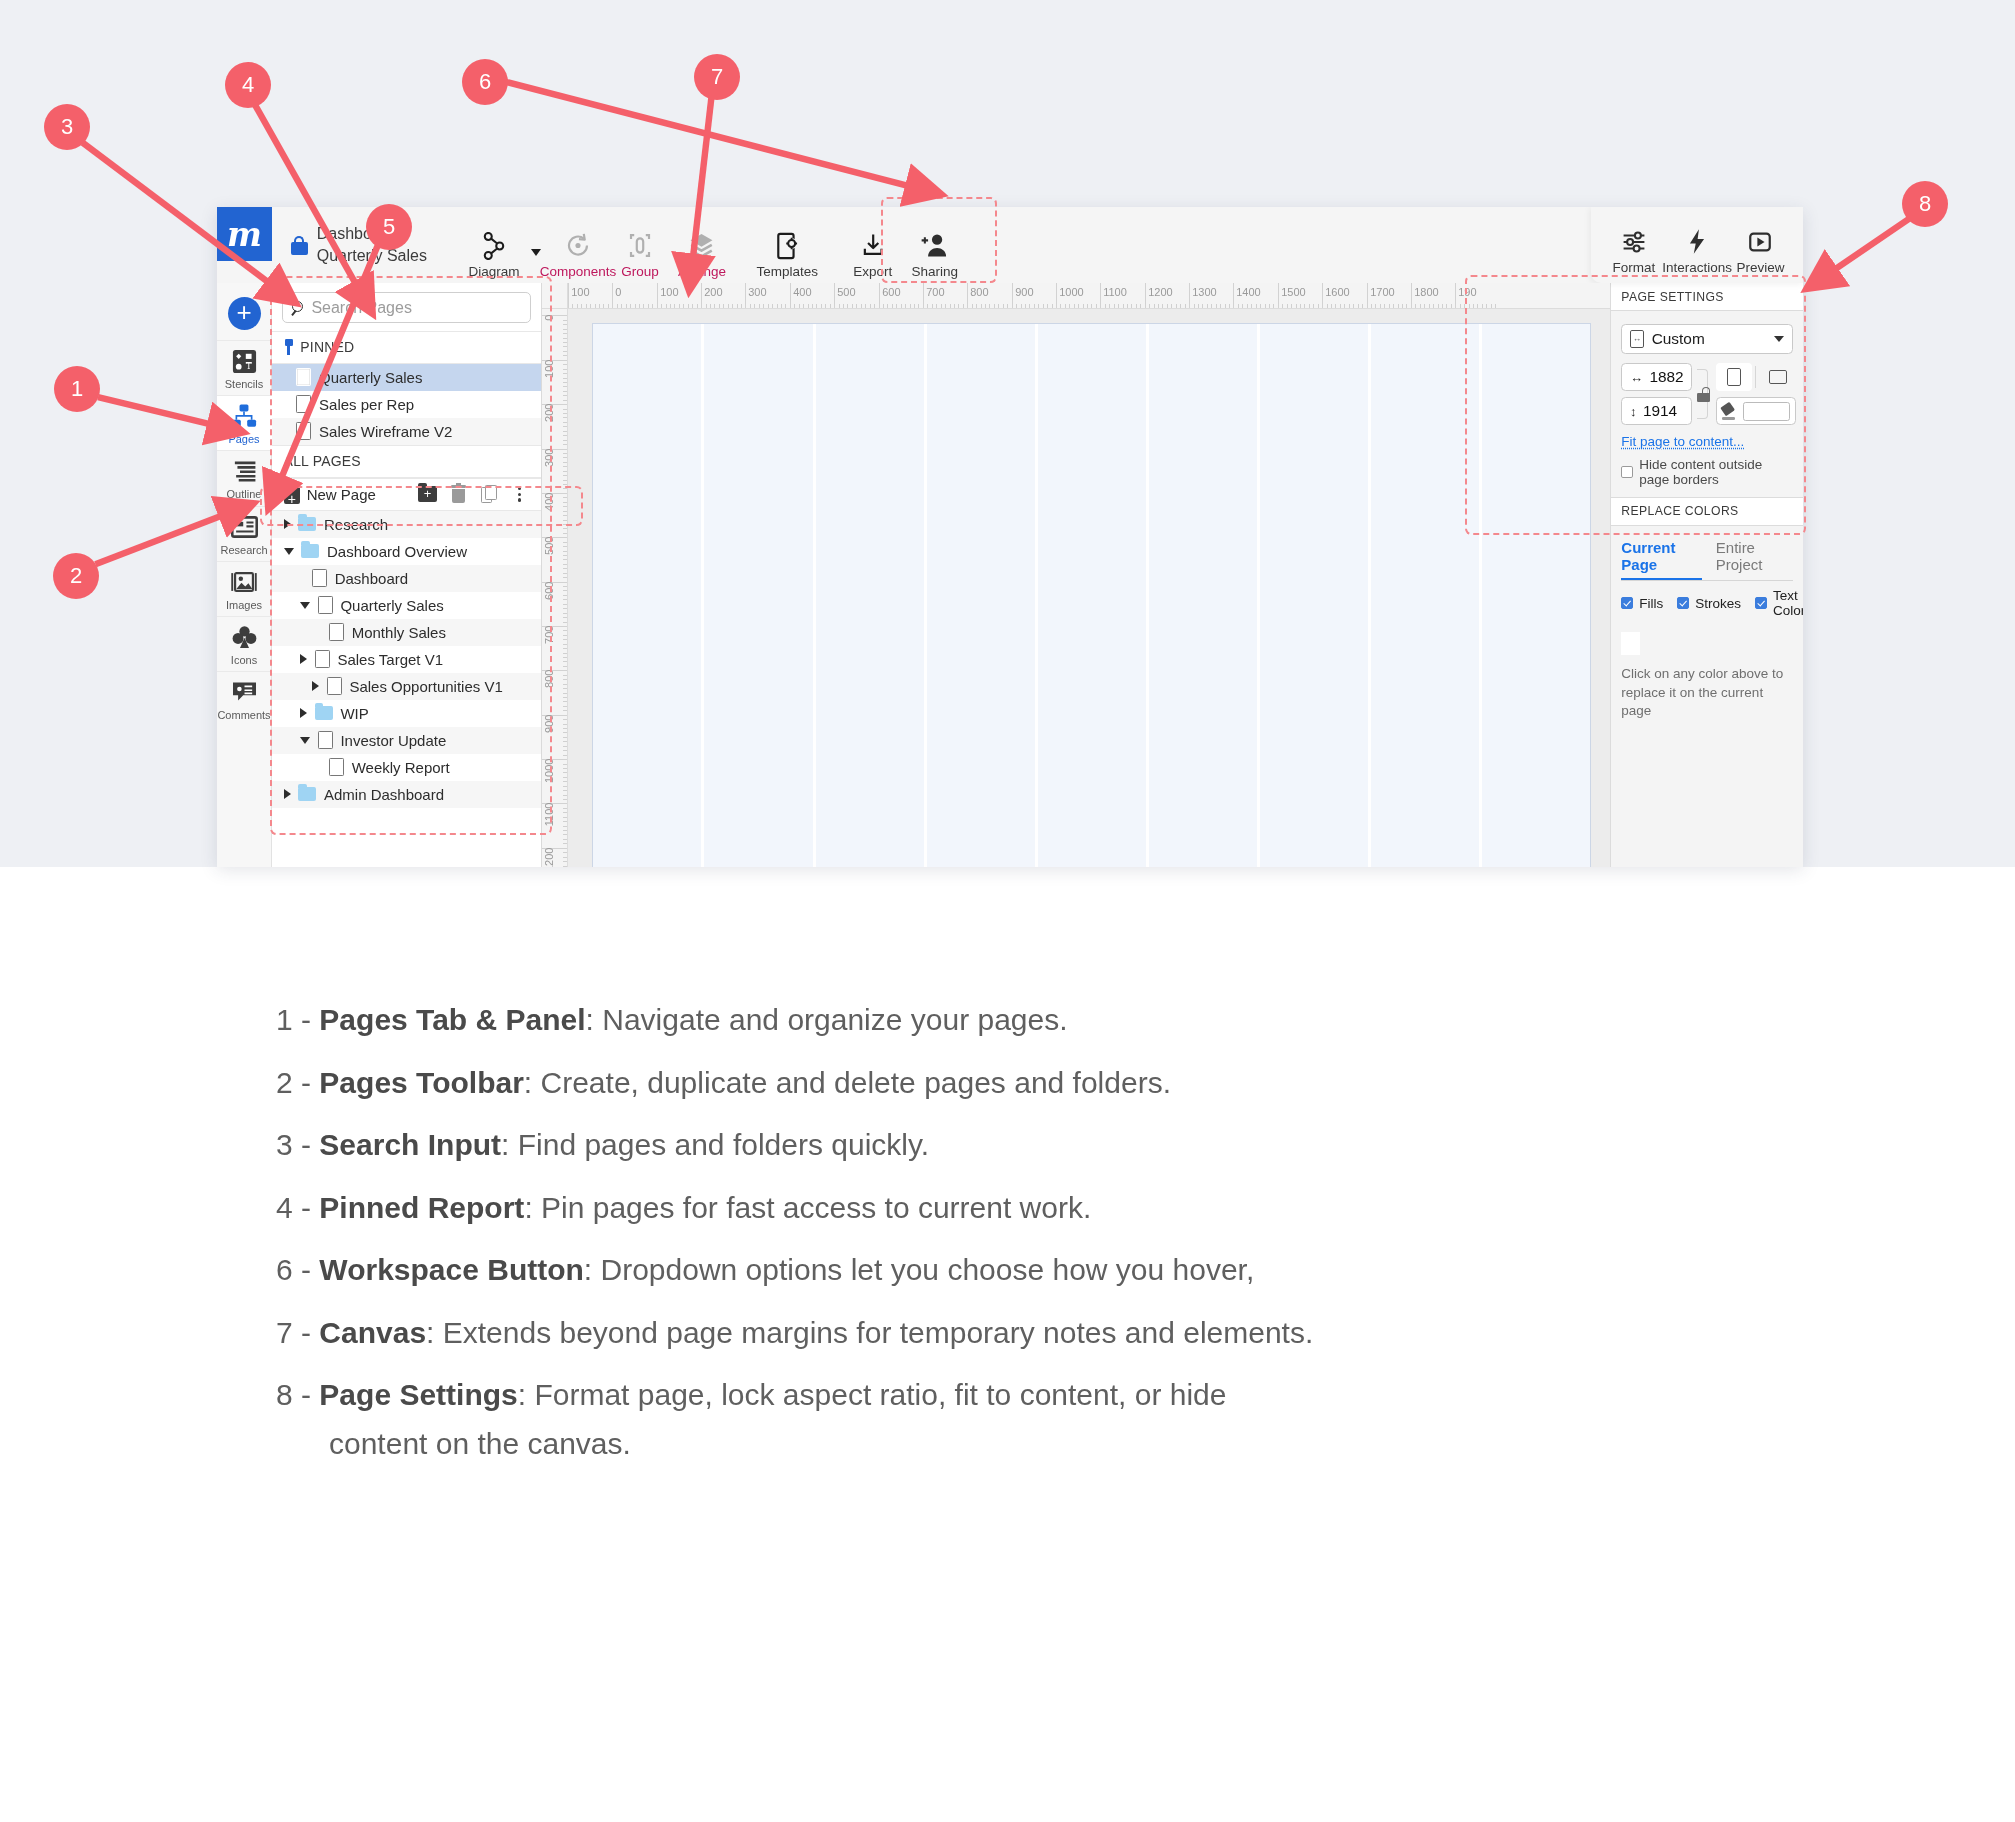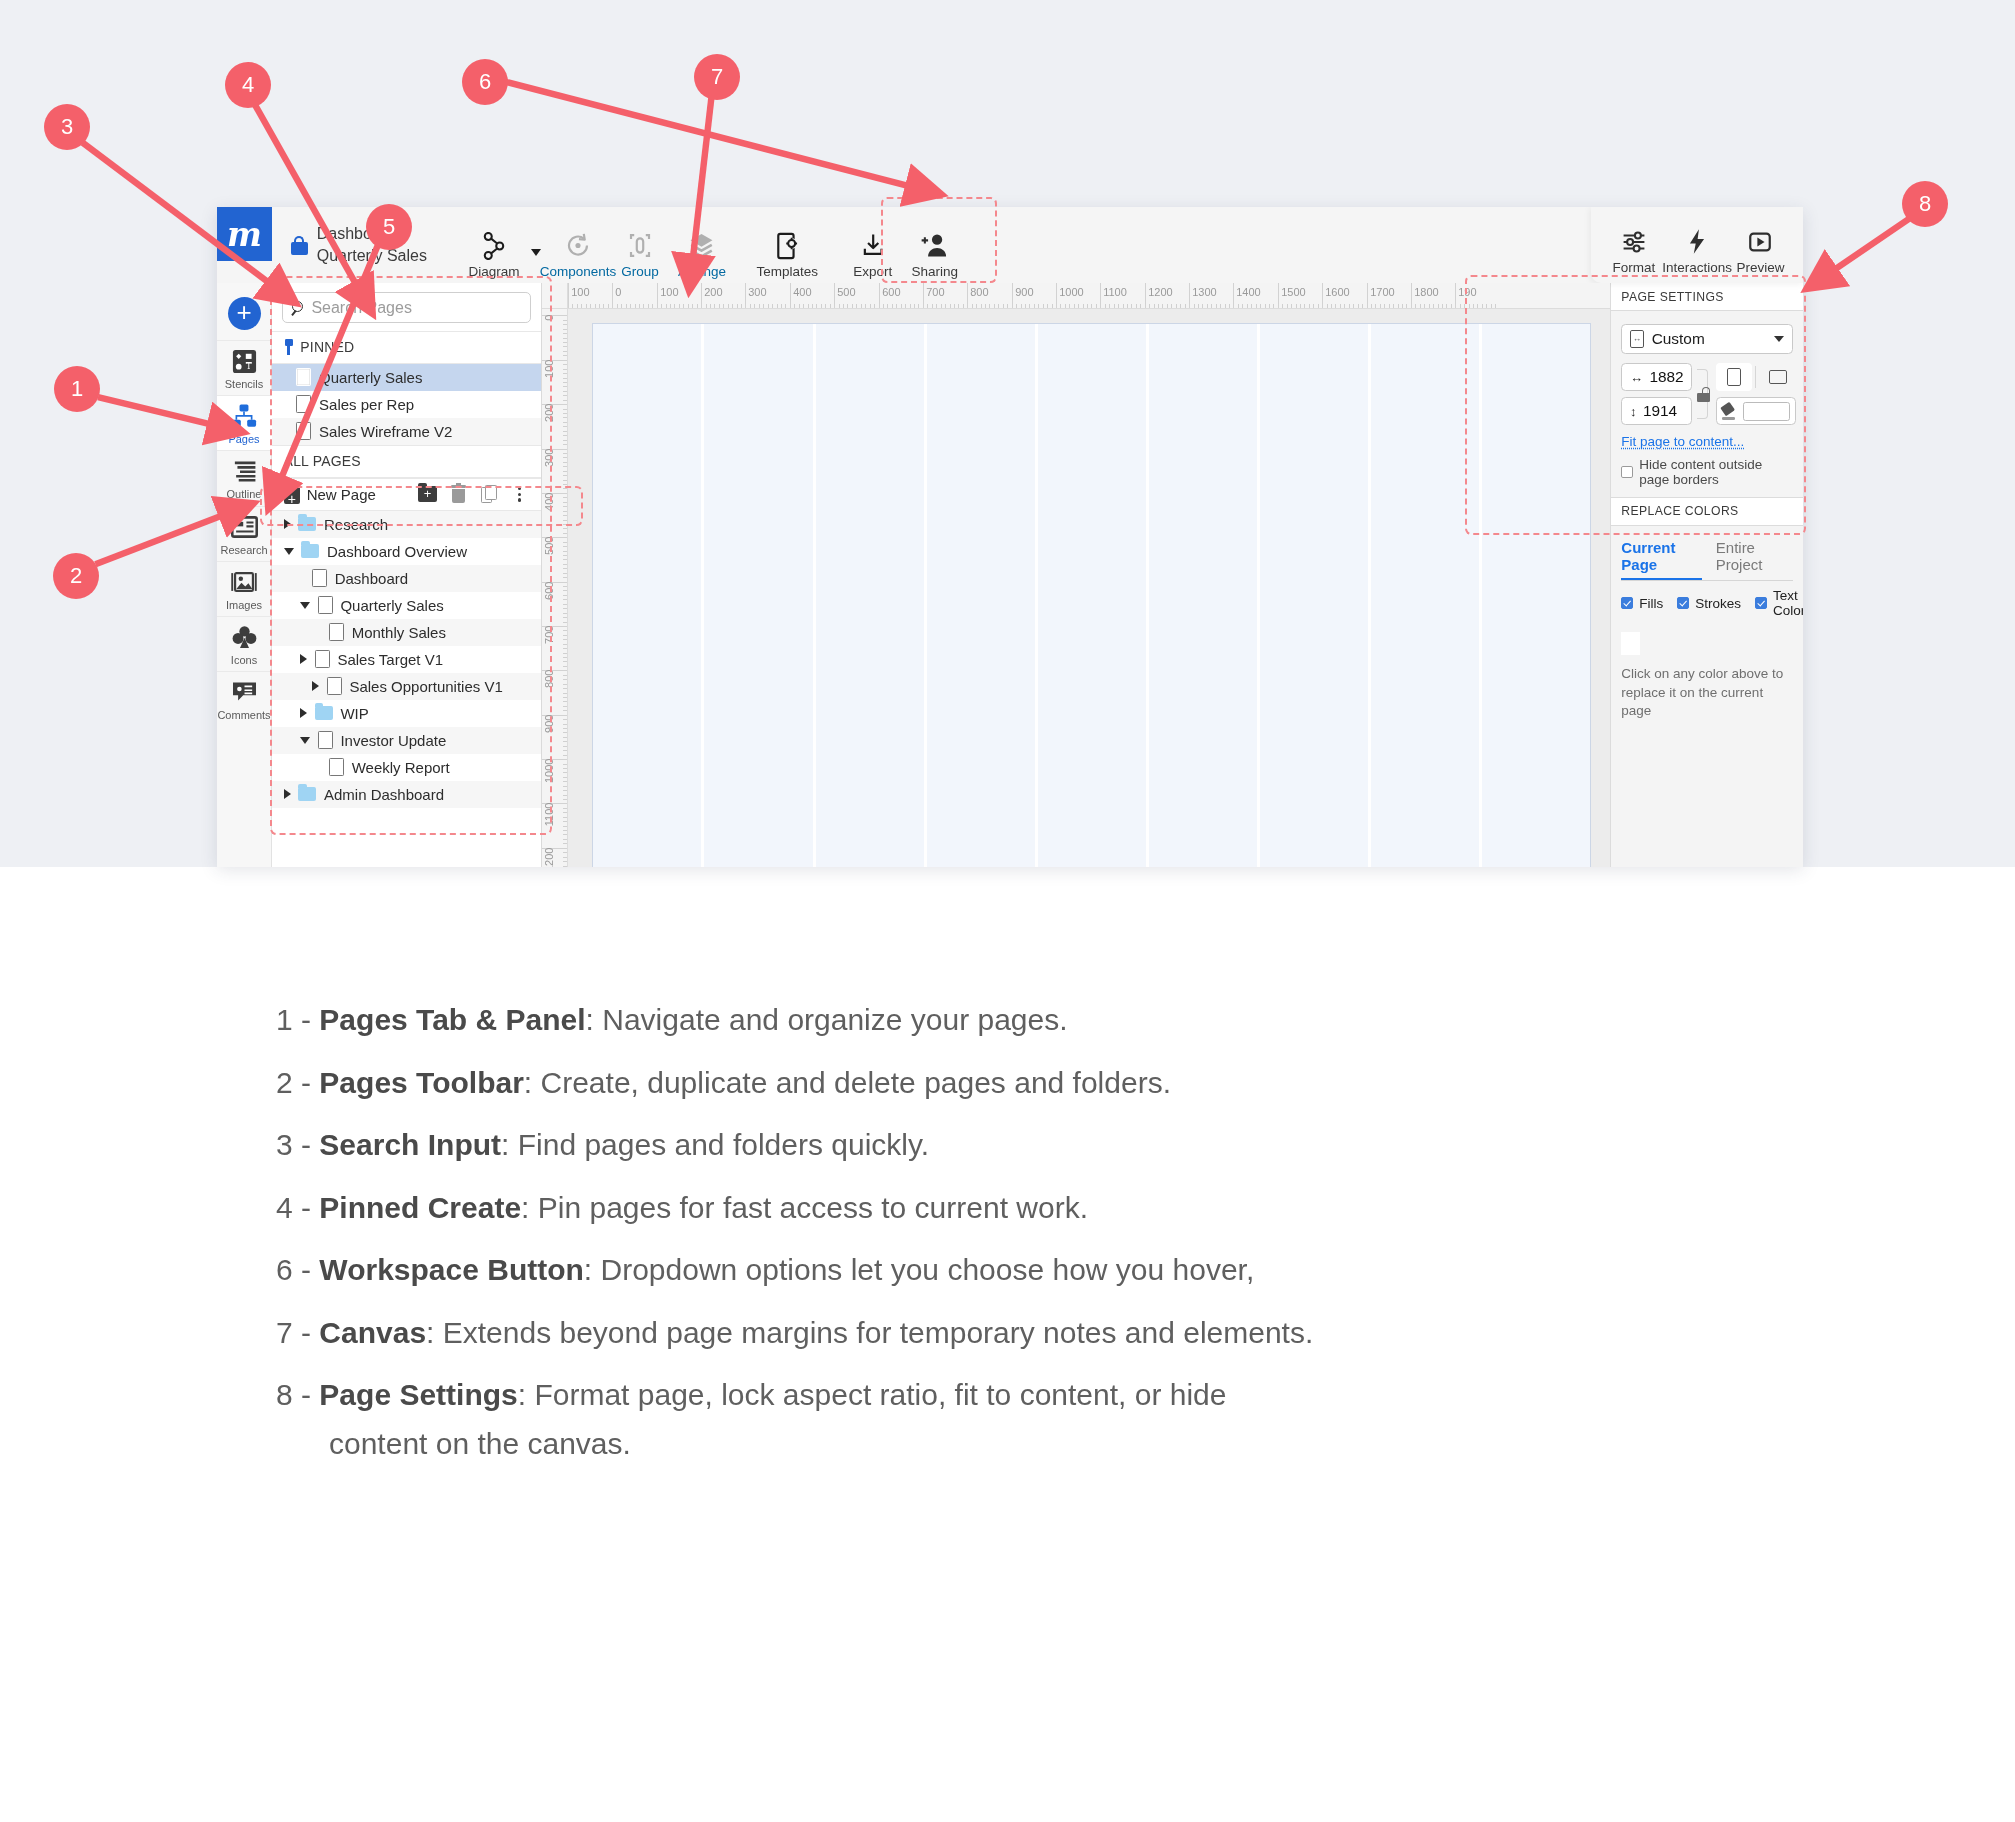--- a/index.html
+++ b/index.html
@@ -45,21 +45,21 @@
   .doc-names { line-height: 1.35; }
   .doc-names div { font-size: 16px; color: #3b3b3b; white-space: nowrap; }
 
   .tools { display: flex; align-items: flex-end; margin-left: 36px; position: relative; }
   .tool {
     width: 62px; display: flex; flex-direction: column; align-items: center;
     justify-content: flex-end; padding-bottom: 3.9px; gap: 2.6px;
   }
   .tool .glyph { height: 32px; display: flex; align-items: center; justify-content: center; }
   .tool .lbl { font-size: 13.5px; color: #3a3a3a; white-space: nowrap; }
-  .tool.dim .lbl { color: #0369a1; }
+  .tool.dim .lbl { color: #be185d; }
   .tool.wide { width: 82px; }
   .caretbtn { width: 22px; display:flex; align-items: flex-end; justify-content:center; padding-bottom: 27px; }
   .caret { width: 0; height: 0; border-left: 5.8px solid transparent; border-right: 5.8px solid transparent; border-top: 7px solid #1d1d1d; }
   .sep { width: 0.6px; background: #d8d8d8; margin: 11.6px 6.4px 10.3px; }
 
   .right-tools {
     position: absolute; right: 0; top: 0; height: 76px;
     background: #f5f5f5; border-radius: 0 0 0 10.3px;
     display: flex; align-items: flex-end; padding: 0 11.6px 3.9px 11.6px; gap: 1.3px;
     box-shadow: -1.3px 1.3px 6.4px rgba(0,0,0,.05);
@@ -1139,18 +1139,18 @@
     <span>7</span>
   </div>
 <div class="callout" style="left:1902px; top:181px;">
     <span>8</span>
   </div>
 
 <div class="legend" id="legend">
     <div class="li"><span>1 - </span><b>Pages Tab &amp; Panel</b><span>: Navigate and organize your pages.</span></div>
     <div class="li"><span>2 - </span><b>Pages Toolbar</b><span>: Create, duplicate and delete pages and folders.</span></div>
     <div class="li"><span>3 - </span><b>Search Input</b><span>: Find pages and folders quickly.</span></div>
-    <div class="li"><span>4 - </span><b>Pinned Create</b><span>: Pin pages for fast access to current work.</span></div>
+    <div class="li"><span>4 - </span><b>Pinned Report</b><span>: Pin pages for fast access to current work.</span></div>
     <div class="li"><span>6 - </span><b>Workspace Button</b><span>: Dropdown options let you choose how you hover,</span></div>
     <div class="li"><span>7 - </span><b>Canvas</b><span>: Extends beyond page margins for temporary notes and elements.</span></div>
     <div class="li"><span>8 - </span><b>Page Settings</b><span>: Format page, lock aspect ratio, fit to content, or hide</span><span class="ind">content on the canvas.</span></div>
   </div>
 
 
 </body></html>

